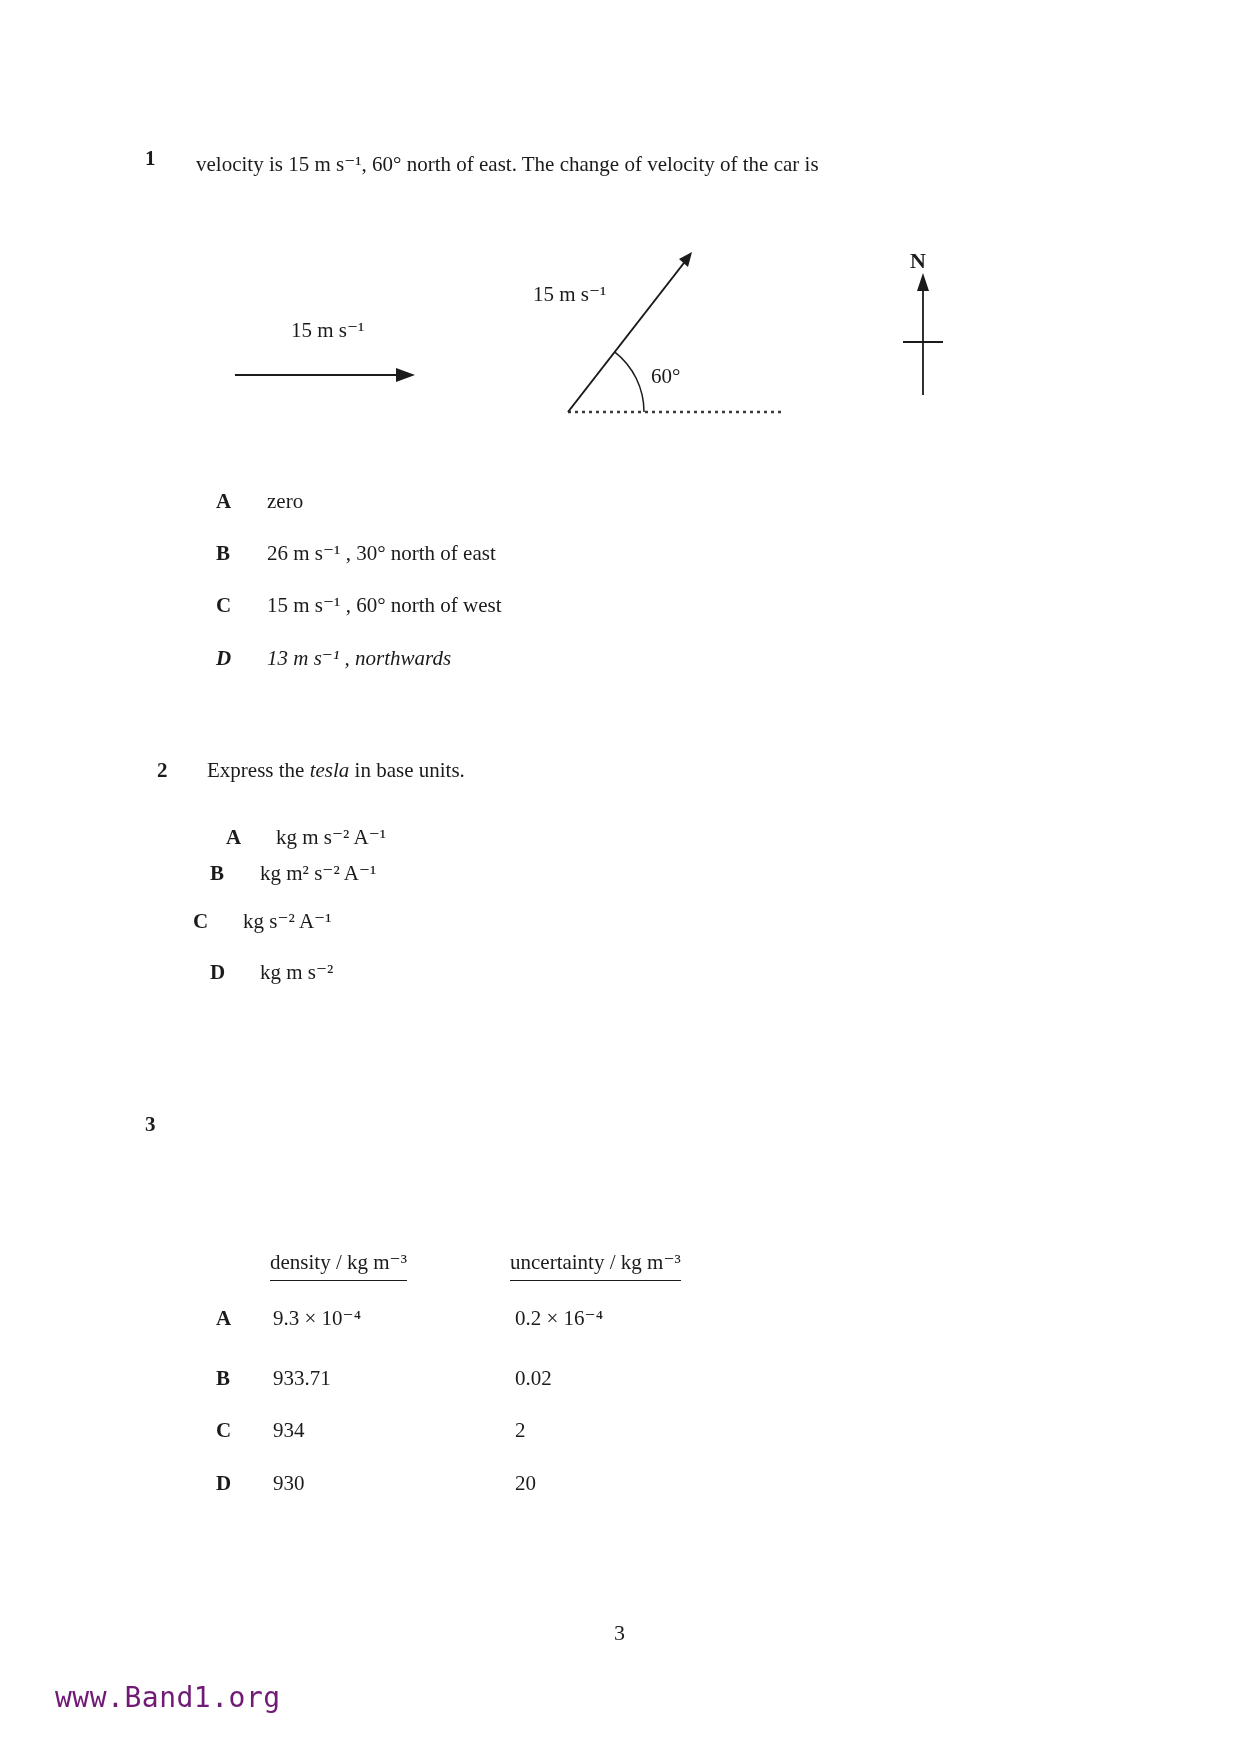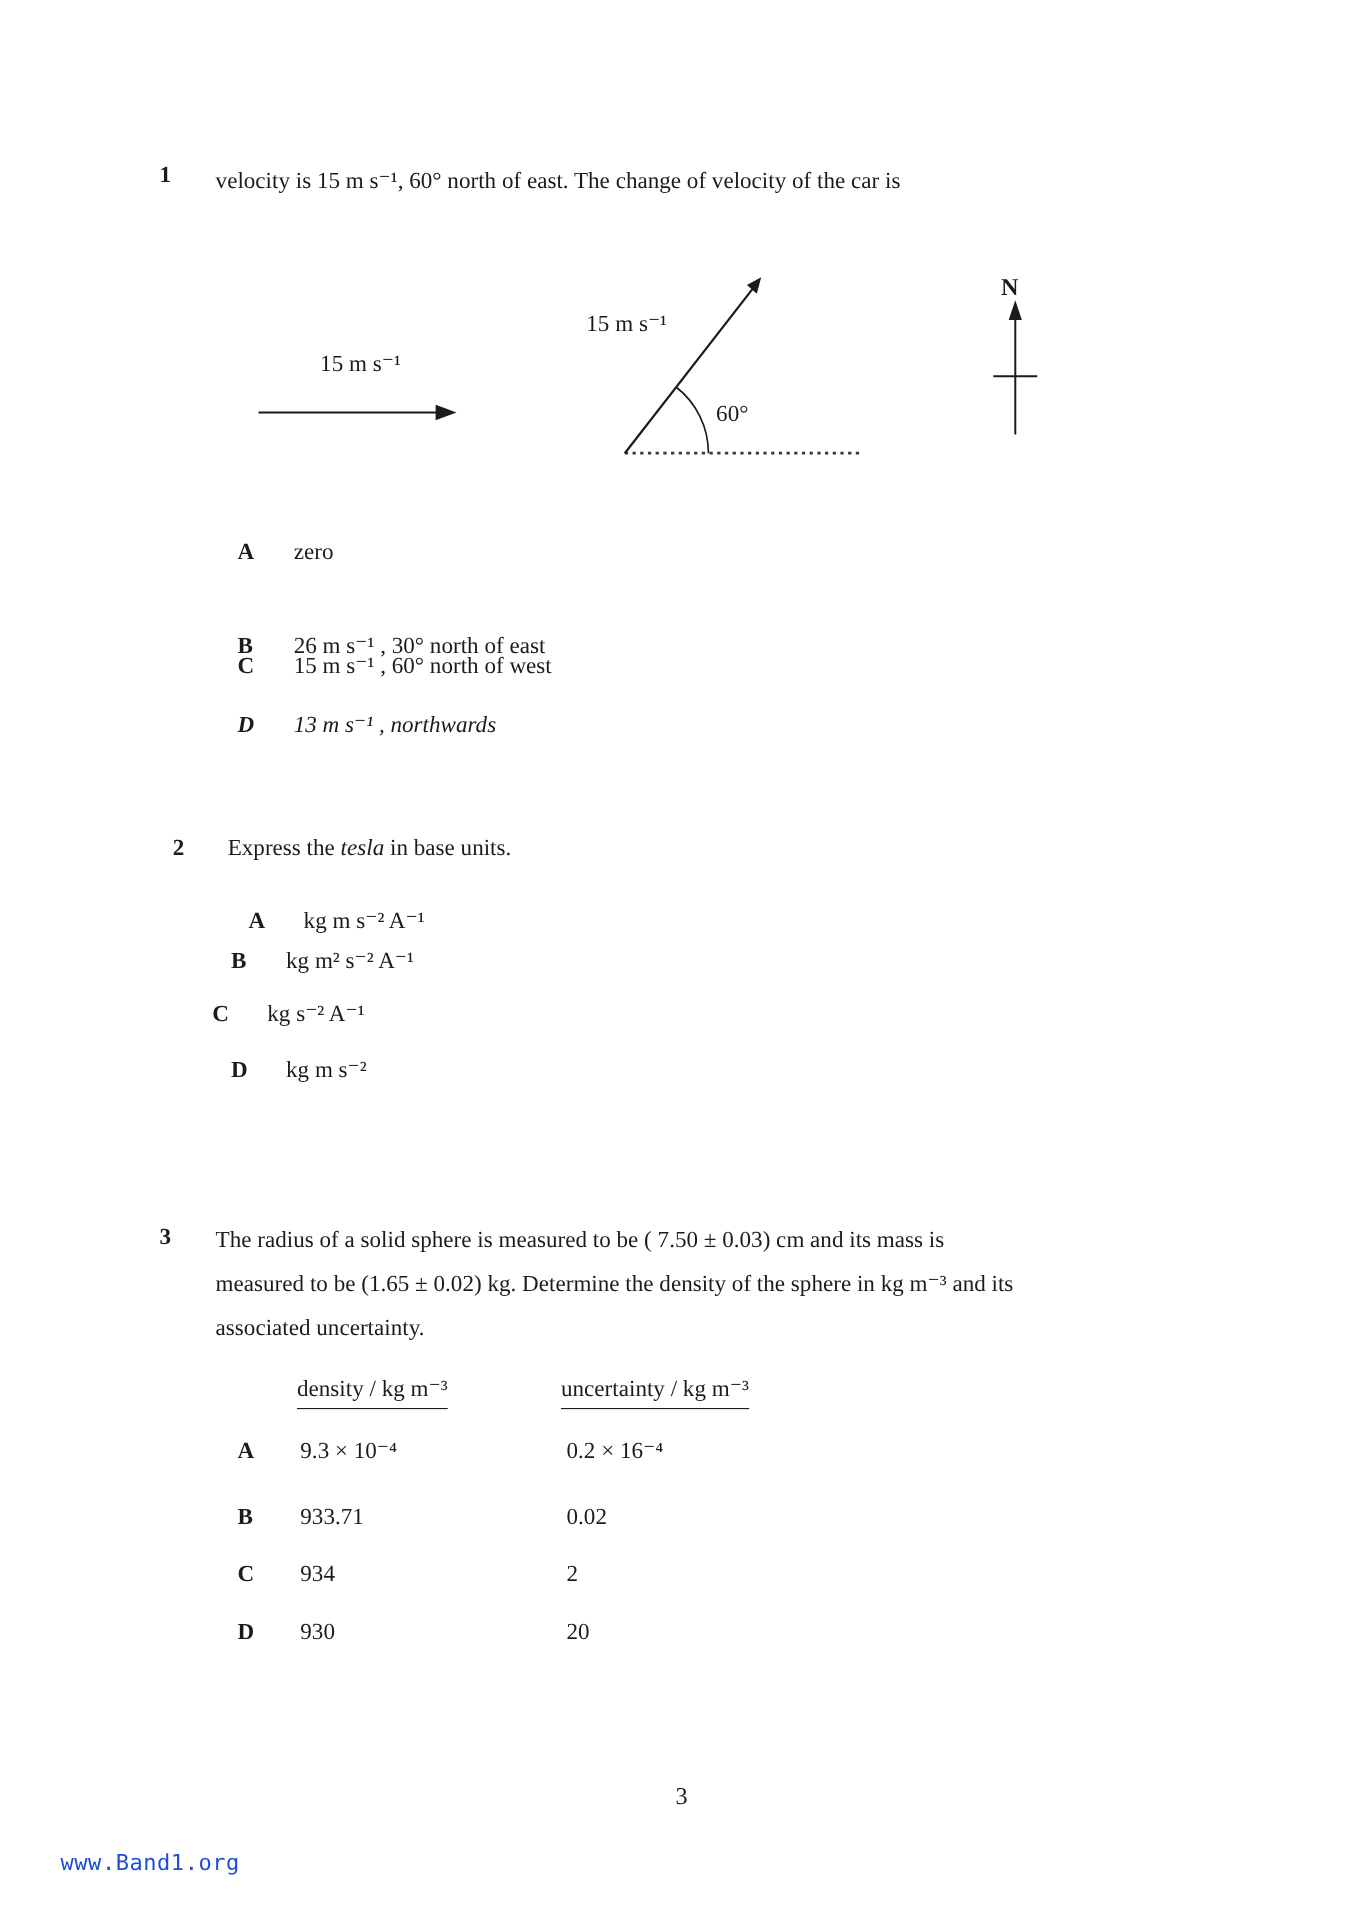--- a/index.html
+++ b/index.html
@@ -21,21 +21,21 @@
   .q1-opt .opt-letter, .q3-row .opt-letter { width: 51px; }
   .q2-opt .opt-letter { width: 50px; }
   .q3-row .opt-letter { width: 57px; }
   .q3-col1 { display: inline-block; width: 242px; }
   .tbl-header { border-bottom: 1.5px solid #1b1b1b; padding-bottom: 6px; }
   .italic { font-style: italic; }
   .footer-page { left: 0; right: 0; top: 1620px; text-align: center; font-size: 22px; }
   .watermark {
     left: 55px; top: 1681px;
     font-family: "DejaVu Sans Mono", "Liberation Mono", monospace;
-    font-size: 20px; color: #1d4ed8; letter-spacing: 0.5px;
+    font-size: 28px; color: #701a75; letter-spacing: 0.5px;
   }
   svg { display: block; }
   .diag-label { white-space: nowrap; }
 </style>
 </head>
 <body>
 
 <div class="page">
 
   <div class="abs qnum" style="left:145px; top:146px;">1</div>
@@ -61,21 +61,21 @@
   <div class="abs diag-label" style="left:910px; top:248px; font-weight:bold; font-size:22px;">N</div>
   <svg class="abs" style="left:897px; top:270px;" width="60" height="130" viewBox="0 0 60 130">
     <line x1="26" y1="16" x2="26" y2="125" stroke="#1b1b1b" stroke-width="1.8"></line>
     <polygon points="26,3 20,21 32,21" fill="#1b1b1b"></polygon>
     <line x1="6" y1="72" x2="46" y2="72" stroke="#1b1b1b" stroke-width="1.8"></line>
   </svg>
 
   <div class="abs q1-opt" style="left:216px; top:489px;">
     <span class="opt-letter">A</span><span>zero</span>
   </div>
-  <div class="abs q1-opt" style="left:216px; top:541px;margin-top:34px;">
+  <div class="abs q1-opt" style="left:216px; top:541px;">
     <span class="opt-letter">B</span><span>26 m s⁻¹ , 30° north of east</span>
   </div>
   <div class="abs q1-opt" style="left:216px; top:593px;">
     <span class="opt-letter">C</span><span>15 m s⁻¹ , 60° north of west</span>
   </div>
   <div class="abs q1-opt" style="left:216px; top:646px;font-style:italic;">
     <span class="opt-letter">D</span><span>13 m s⁻¹ , northwards</span>
   </div>
 
   <div class="abs qnum" style="left:157px; top:758px;">2</div>
@@ -90,25 +90,20 @@
     <span class="opt-letter">B</span><span>kg m² s⁻² A⁻¹</span>
   </div>
   <div class="abs q2-opt" style="left:193px; top:909px;">
     <span class="opt-letter">C</span><span>kg s⁻² A⁻¹</span>
   </div>
   <div class="abs q2-opt" style="left:210px; top:960px;">
     <span class="opt-letter">D</span><span>kg m s⁻²</span>
   </div>
 
   <div class="abs qnum" style="left:145px; top:1112px;">3</div>
-  <div class="abs q3text" style="left:196px; top:1107px; width:980px;">
-    <div>The radius of a solid sphere is measured to be ( 7.50 ± 0.03) cm and its mass is</div>
-    <div>measured to be  (1.65 ± 0.02) kg. Determine the density of the sphere in kg m⁻³ and its</div>
-    <div>associated uncertainty.</div>
-  </div>
 
   <div class="abs" style="left:270px; top:1250px;">
     <span class="tbl-header">density / kg m⁻³</span>
   </div>
   <div class="abs" style="left:510px; top:1250px;">
     <span class="tbl-header">uncertainty / kg m⁻³</span>
   </div>
 
   <div class="abs q3-row" style="left:216px; top:1306px;">
     <span class="opt-letter">A</span><span class="q3-col1">9.3 × 10⁻⁴</span><span>0.2 × 16⁻⁴</span>

